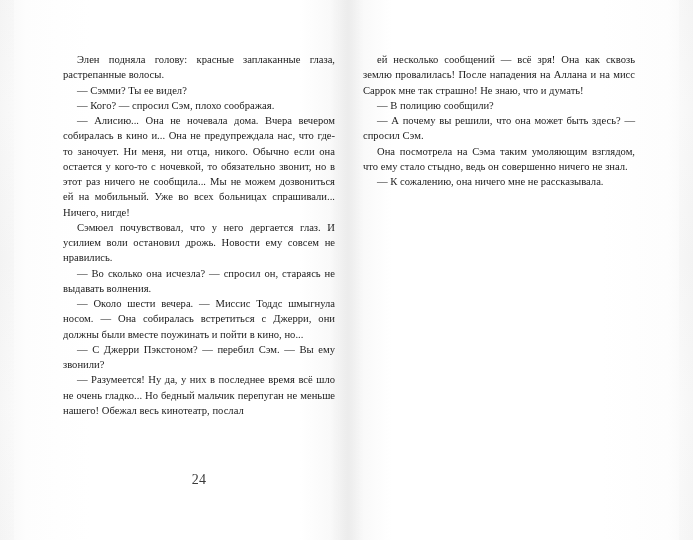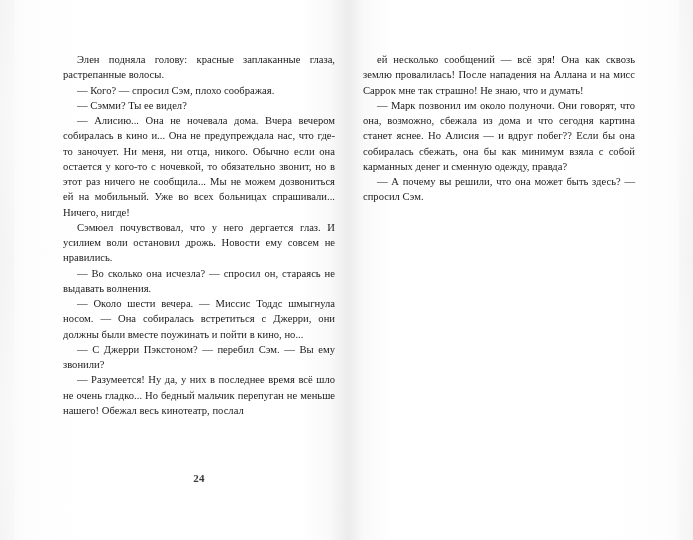--- a/index.html
+++ b/index.html
@@ -84,25 +84,24 @@
 
   .textblock p {
     margin: 0;
     text-indent: 14px;
   }
 
   .folio {
     position: absolute;
     width: 272px;
     top: 472px;
-    font-size: 11px;
+    font-size: 14px;
     color: #3a3a3a;
     text-align: center;
     letter-spacing: 0.3px;
-    font-weight: bold;
   }
   #folio-left  { left: 63px; }
   #folio-right { left: 17px; }
 
   
   .edge-noise {
     position: absolute;
     top: 0;
     height: 540px;
     width: 14px;
@@ -124,35 +123,37 @@
 
 <div id="spread">
 
   <div id="paper-tint"></div>
   <div class="edge-noise" id="noise-left"></div>
   <div class="edge-noise" id="noise-right"></div>
 
   <div class="page" id="page-left">
     <div class="textblock" id="block-left">
         <p>Элен подняла голову: красные заплаканные глаза, растрепанные волосы.</p>
+        <p>— Сэмми? Ты ее видел?</p>
         <p>— Кого? — спросил Сэм, плохо соображая.</p>
-        <p>— Сэмми? Ты ее видел?</p>
         <p>— Алисию... Она не ночевала дома. Вчера вечером собиралась в кино и... Она не предупреждала нас, что где-то заночует. Ни меня, ни отца, никого. Обычно если она остается у кого-то с ночевкой, то обязательно звонит, но в этот раз ничего не сообщила... Мы не можем дозвониться ей на мобильный. Уже во всех больницах спрашивали... Ничего, нигде!</p>
         <p>Сэмюел почувствовал, что у него дергается глаз. И усилием воли остановил дрожь. Новости ему совсем не нравились.</p>
         <p>— Во сколько она исчезла? — спросил он, стараясь не выдавать волнения.</p>
         <p>— Около шести вечера. — Миссис Тоддс шмыгнула носом. — Она собиралась встретиться с Джерри, они должны были вместе поужинать и пойти в кино, но...</p>
         <p>— С Джерри Пэкстоном? — перебил Сэм. — Вы ему звонили?</p>
         <p>— Разумеется! Ну да, у них в последнее время всё шло не очень гладко... Но бедный мальчик перепуган не меньше нашего! Обежал весь кинотеатр, послал</p>
       </div>
     <div class="folio" id="folio-left">24</div>
   </div>
 
   <div class="page" id="page-right">
     <div class="textblock" id="block-right">
         <p>ей несколько сообщений — всё зря! Она как сквозь землю провалилась! После нападения на Аллана и на мисс Саррок мне так страшно! Не знаю, что и думать!</p>
-        <p>— Марк позвонил им около полуночи. Они говорят, что она, возможно, сбежала из дома и что сегодня картина станет яснее. Но Алисия — и вдруг побег?? Если бы она собиралась сбежать, она бы как минимум взяла с собой карманных денег и сменную одежду, правда?</p>
+        <p>— В полицию сообщили?</p>
         <p>— А почему вы решили, что она может быть здесь? — спросил Сэм.</p>
+        <p>Она посмотрела на Сэма таким умоляющим взглядом, что ему стало стыдно, ведь он совершенно ничего не знал.</p>
+        <p>— К сожалению, она ничего мне не рассказывала.</p>
       </div>
   </div>
 
   <div id="gutter"></div>
 
 </div>
 
 </body></html>

